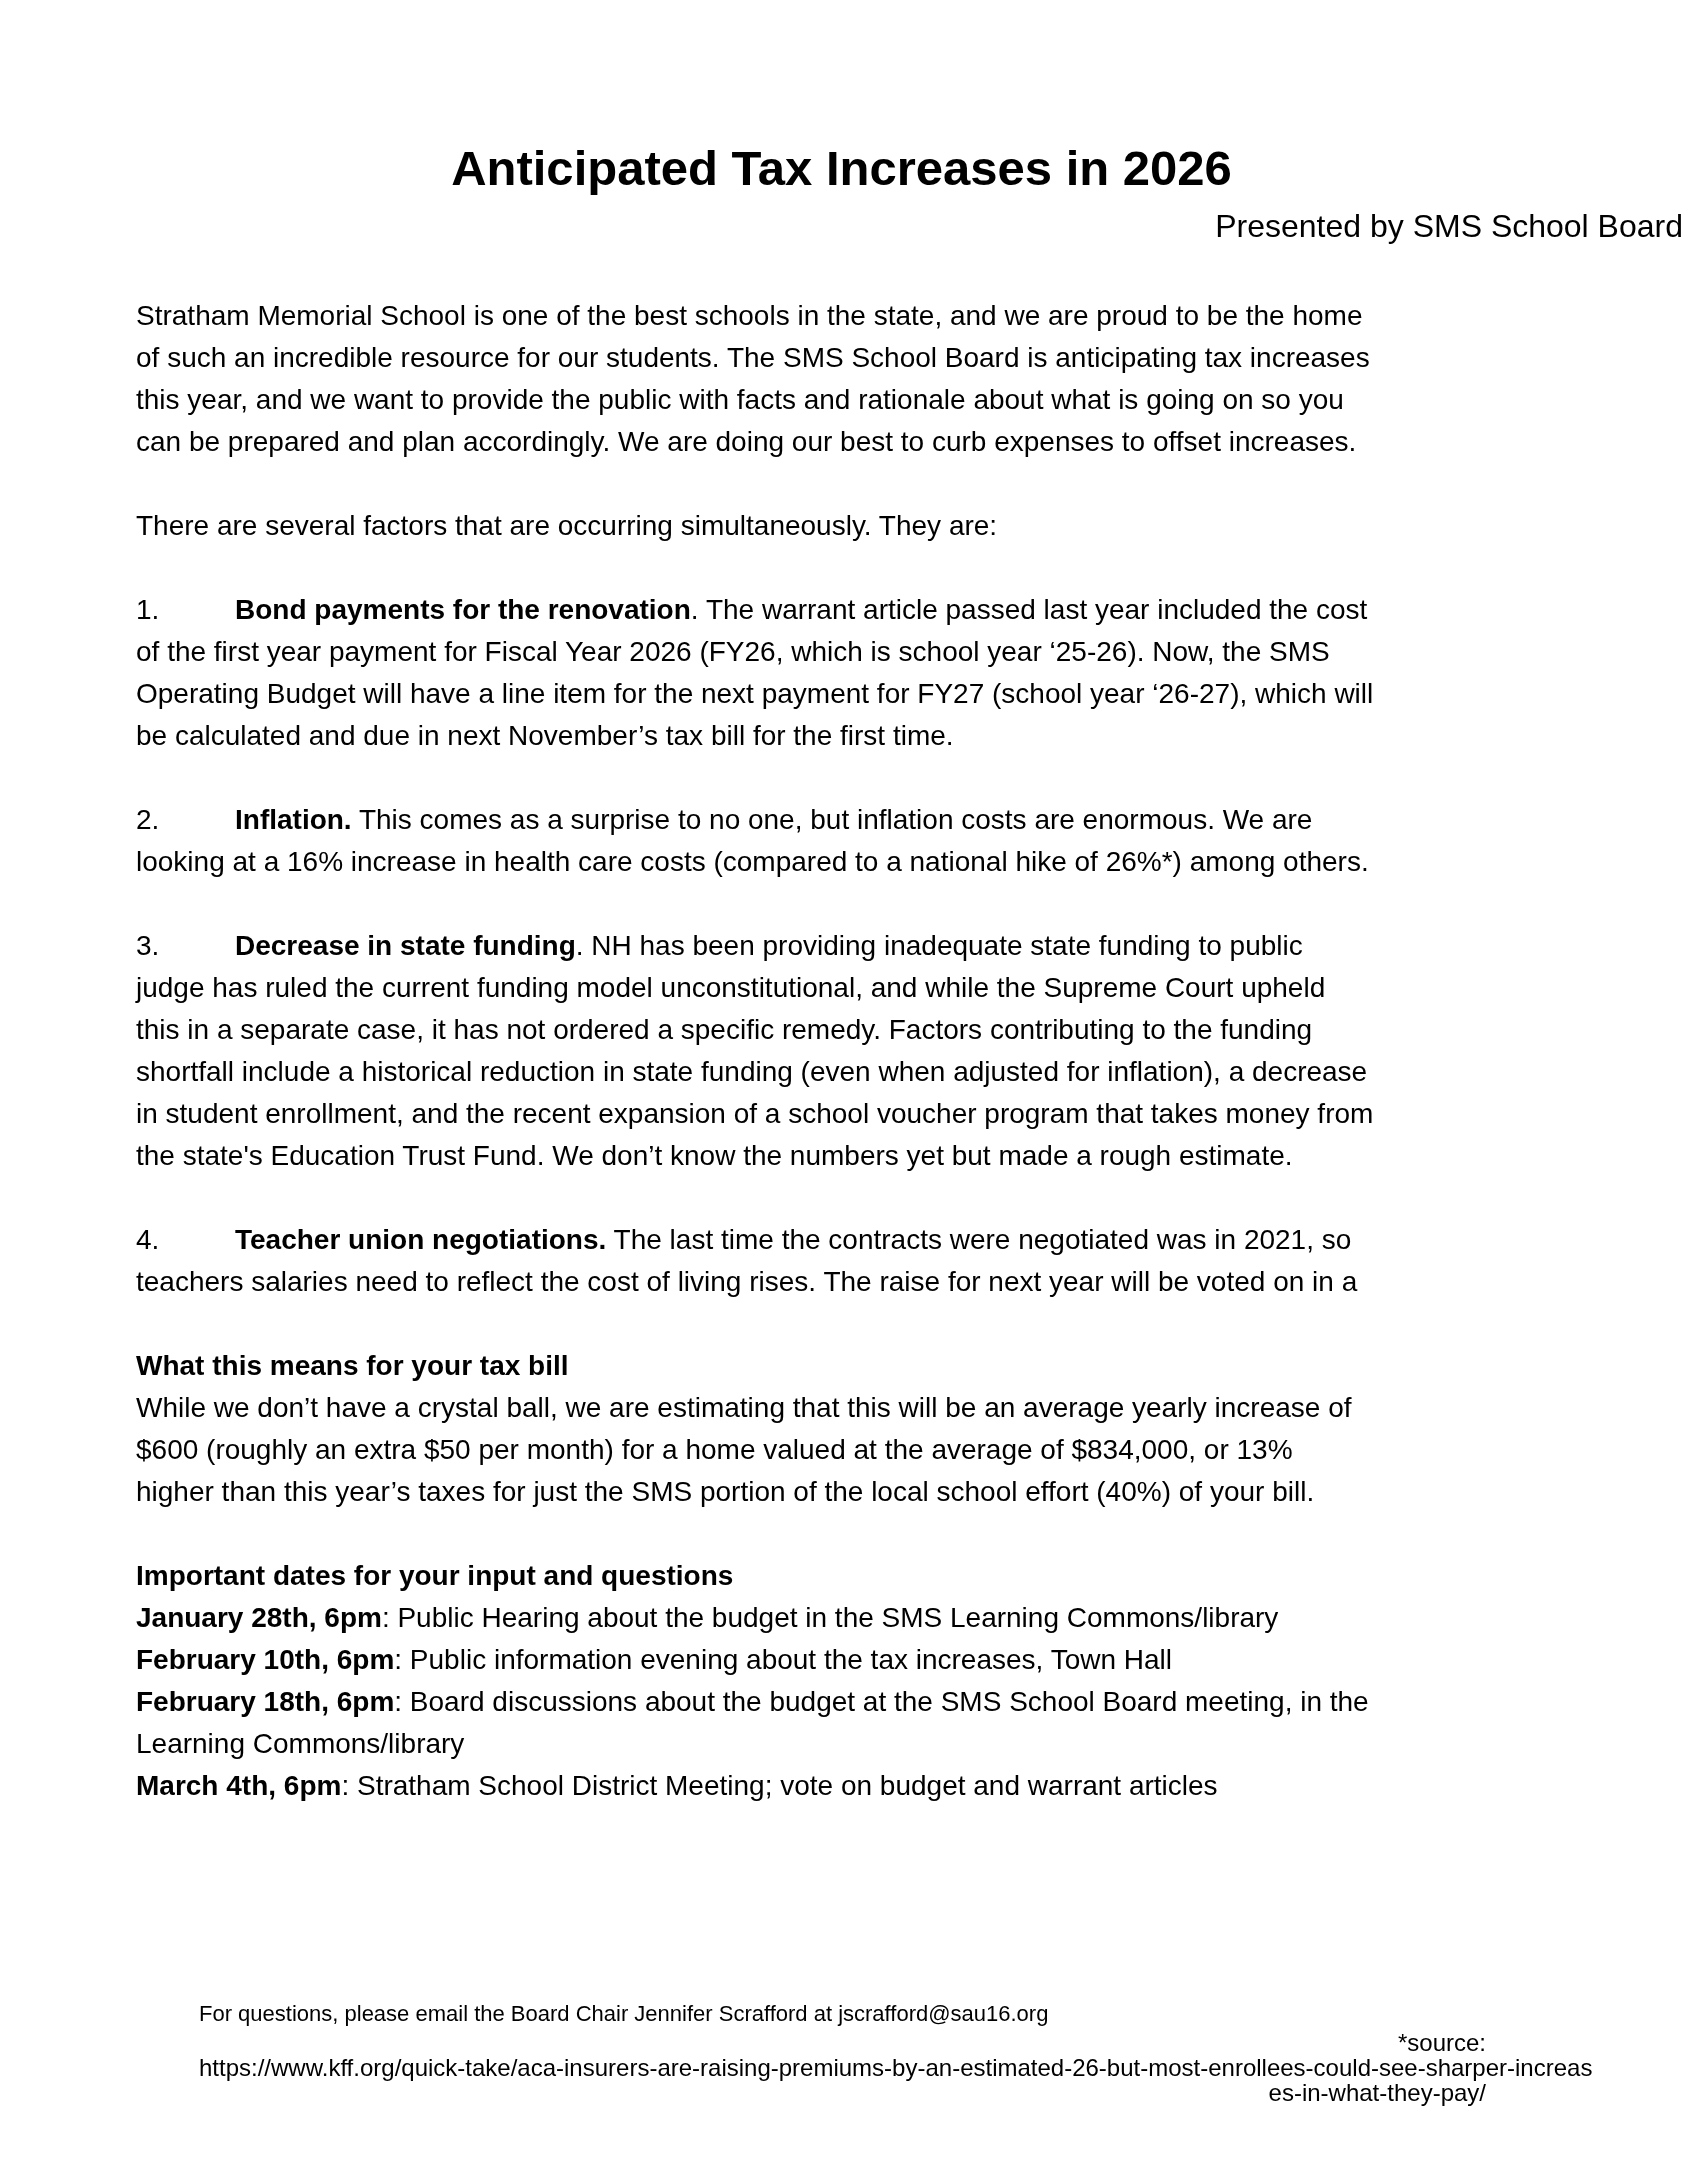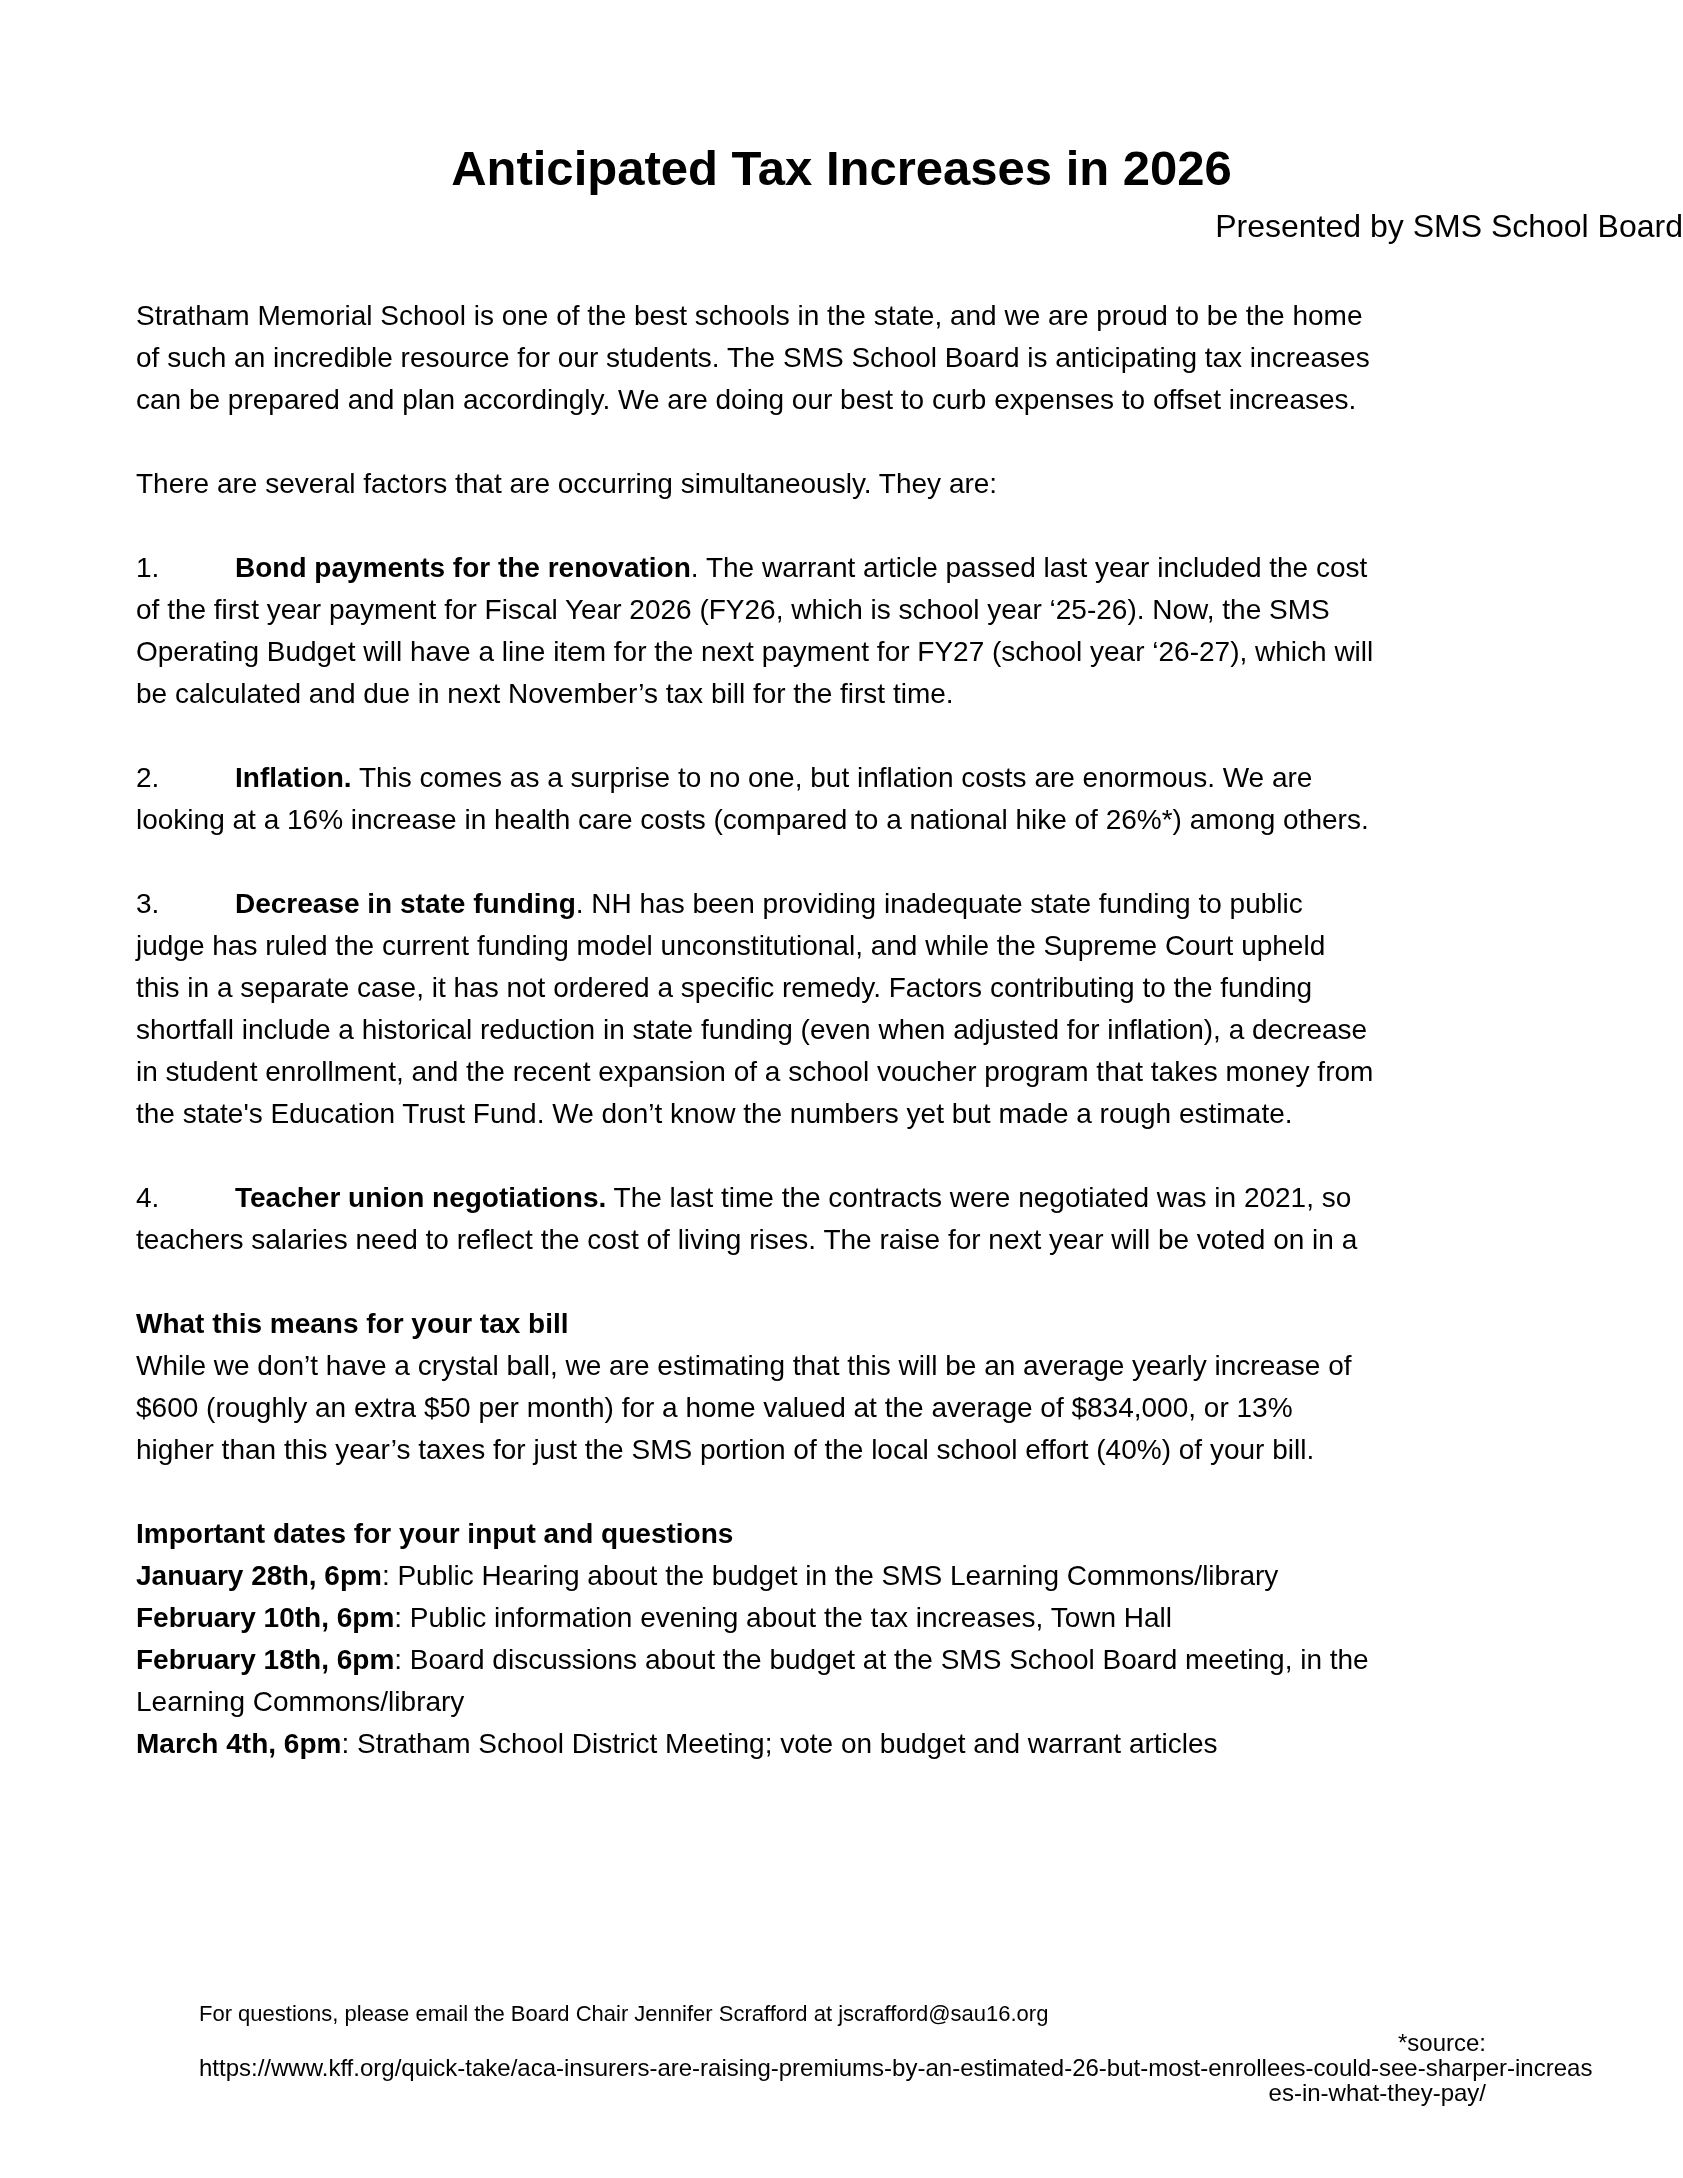--- a/index.html
+++ b/index.html
@@ -81,20 +81,21 @@
 <div class="page">
 
   <h1 class="title">Anticipated Tax Increases in 2026</h1>
   <div class="subtitle">Presented by SMS School Board</div>
 
   <div class="body">
 
     <div>
       <p>Stratham Memorial School is one of the best schools in the state, and we are proud to be the home</p>
       <p>of such an incredible resource for our students. The SMS School Board is anticipating tax increases</p>
+      <p>this year, and we want to provide the public with facts and rationale about what is going on so you</p>
       <p>can be prepared and plan accordingly. We are doing our best to curb expenses to offset increases.</p>
     </div>
     <div class="gap"></div>
 
     <p>There are several factors that are occurring simultaneously. They are:</p>
     <div class="gap"></div>
 
     <div>
       <p>
         <span class="num">1.</span><span class="b">Bond payments for the renovation</span><span>. The warrant article passed last year included the cost</span>

